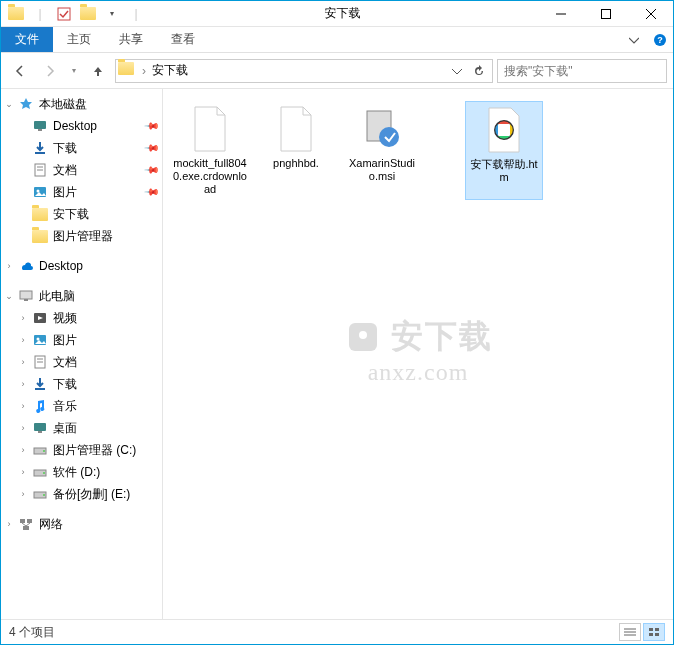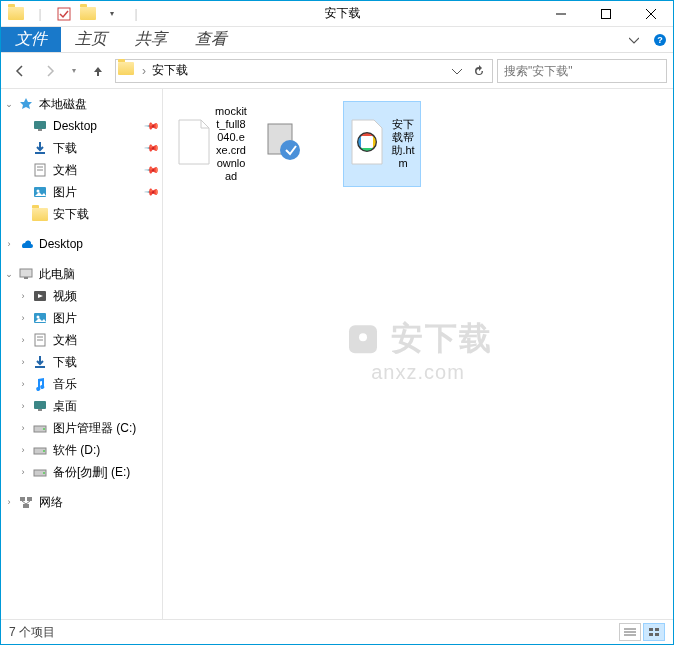--- a/index.html
+++ b/index.html
@@ -6,21 +6,21 @@
 body { background: #fff; width: 674px; height: 645px; overflow: hidden; border: 1px solid #0099d8; display: flex; flex-direction: column; font-size: 12px; }
 
 .title-bar { height: 26px; display: flex; align-items: center; background: #fff; border-bottom: 1px solid #e5e5e5; }
 .title-bar .qat { display: flex; align-items: center; padding-left: 4px; gap: 2px; }
 .title-bar .qat-item { width: 22px; height: 22px; display: flex; align-items: center; justify-content: center; }
 .title-bar .title { flex: 1; text-align: center; color: #000; font-size: 12px; }
 .title-bar .win-controls { display: flex; }
 .title-bar .win-btn { width: 45px; height: 26px; display: flex; align-items: center; justify-content: center; }
 
 .ribbon-tabs { height: 26px; display: flex; align-items: stretch; background: #fff; border-bottom: 1px solid #e1e1e1; position: relative; }
-.ribbon-tabs .tab { padding: 0 14px; display: flex; align-items: center; font-size: 16px; color: #444; font-style: italic; }
+.ribbon-tabs .tab { padding: 0 14px; display: flex; align-items: center; font-size: 12px; color: #444; }
 .ribbon-tabs .tab.file { background: #1979ca; color: #fff; }
 .ribbon-tabs .expand-chevron { margin-left: auto; padding: 0 8px; display: flex; align-items: center; color: #555; }
 .ribbon-tabs .help { width: 26px; display: flex; align-items: center; justify-content: center; color: #0078d7; font-size: 14px; }
 
 .nav-bar { height: 36px; display: flex; align-items: center; padding: 4px 6px; gap: 4px; background: #fff; border-bottom: 1px solid #e5e5e5; }
 .nav-btn { width: 26px; height: 26px; display: flex; align-items: center; justify-content: center; color: #555; border-radius: 2px; }
 .nav-btn.disabled { color: #bbb; }
 .address-bar { flex: 1; height: 24px; border: 1px solid #ccc; display: flex; align-items: center; padding: 0 2px; background: #fff; }
 .address-bar .folder-icon { width: 18px; height: 18px; margin-right: 4px; }
 .address-bar .crumb { padding: 0 4px; }
@@ -32,28 +32,28 @@
 
 .content-area { flex: 1; display: flex; overflow: hidden; border-bottom: 1px solid #e5e5e5; }
 .sidebar { width: 162px; border-right: 1px solid #e5e5e5; overflow-y: auto; padding: 4px 0; }
 .tree-item { display: flex; align-items: center; height: 22px; padding-right: 4px; font-size: 12px; color: #000; white-space: nowrap; }
 .tree-chevron { width: 16px; display: flex; align-items: center; justify-content: center; color: #777; font-size: 9px; }
 .tree-icon { width: 18px; height: 18px; margin-right: 4px; display: flex; align-items: center; justify-content: center; }
 .tree-spacer { display: inline-block; }
 .pin { margin-left: auto; color: #888; font-size: 10px; transform: rotate(45deg); }
 
 .file-pane { flex: 1; padding: 12px 8px; display: flex; flex-wrap: wrap; align-content: flex-start; gap: 4px 8px; position: relative; }
-.file-item { width: 78px; display: flex; align-items: center; padding: 4px 2px; text-align: center; }
-.file-item.selected { background: #cce8ff; border: 1px solid #99d1ff; }
+.file-item { width: 78px; display: flex; flex-direction: column; align-items: center; padding: 4px 2px; text-align: center; }
+.file-item.selected { background: #cce8ff; border: 1px solid #99d1ff; margin-left: 36px; }
 .file-item .file-icon { width: 48px; height: 48px; margin-bottom: 4px; display: flex; align-items: center; justify-content: center; }
 .file-item .file-label { font-size: 11px; line-height: 13px; word-break: break-all; color: #000; }
 
 .watermark { position: absolute; top: 50%; left: 50%; transform: translate(-50%, -55%); color: #ddd; text-align: center; pointer-events: none; z-index: 0; }
 .watermark .wm-top { font-size: 32px; font-weight: bold; letter-spacing: 2px; display: flex; align-items: center; gap: 8px; justify-content: center; }
-.watermark .wm-bottom { font-size: 20px; letter-spacing: 1px; }
+.watermark .wm-bottom { font-size: 24px; letter-spacing: 1px; font-family: Liberation Serif, serif; }
 
 .status-bar { height: 24px; display: flex; align-items: center; padding: 0 8px; font-size: 12px; color: #444; background: #fff; }
 .status-bar .view-btns { margin-left: auto; display: flex; gap: 2px; }
 .status-bar .view-btn { width: 22px; height: 18px; border: 1px solid #ccc; display: flex; align-items: center; justify-content: center; }
 .status-bar .view-btn.active { background: #cce8ff; border-color: #99d1ff; }
 
 .icon-folder { width: 16px; height: 13px; background: linear-gradient(#ffe9a2, #f8d460); border-radius: 1px; position: relative; }
 .icon-folder::before { content: ''; position: absolute; top: -3px; left: 0; width: 7px; height: 3px; background: #f8d460; border-radius: 1px 1px 0 0; }
 </style>
 </head>
@@ -226,20 +226,29 @@
   </div>
       <div class="tree-item">
     <span class="tree-spacer" style="width:14px"></span>
     <span class="tree-chevron"></span>
     <span class="tree-icon">
           <div class="icon-folder"></div>
         </span>
     <span>安下载</span>
 
   </div>
+      <div class="tree-item">
+    <span class="tree-spacer" style="width:14px"></span>
+    <span class="tree-chevron"></span>
+    <span class="tree-icon">
+          <div class="icon-folder"></div>
+        </span>
+    <span>图片管理器</span>
+
+  </div>
       <div style="height:8px"></div>
       <div class="tree-item">
     <span class="tree-spacer" style="width:0px"></span>
     <span class="tree-chevron">›</span>
     <span class="tree-icon">
           <svg width="16" height="16">
             <path d="M4 10 A3 3 0 0 1 7 7 A3 3 0 0 1 13 8 A2 2 0 0 1 13 12 L5 12 A2 2 0 0 1 4 10" fill="#0078d7"></path>
           </svg>
         </span>
     <span>Desktop</span>
@@ -400,44 +409,54 @@
           <svg width="42" height="48">
             <path d="M6 2 L28 2 L36 10 L36 46 L6 46 Z" fill="#fff" stroke="#ccc"></path>
             <path d="M28 2 L28 10 L36 10" fill="none" stroke="#ccc"></path>
           </svg>
         </div>
     <div class="file-label">mockitt_full8040.exe.crdownload</div>
       </div>
       <div class="file-item">
         <div class="file-icon">
           <svg width="42" height="48">
+            <path d="M6 2 L28 2 L36 10 L36 46 L6 46 Z" fill="#fff" stroke="#ccc"></path>
+            <path d="M28 2 L28 10 L36 10" fill="none" stroke="#ccc"></path>
+          </svg>
+        </div>
+    <div class="file-label">pnghhbd.</div>
+      </div>
+      <div class="file-item">
+        <div class="file-icon">
+          <svg width="42" height="48">
             <rect x="6" y="6" width="24" height="30" fill="#ddd" stroke="#888"></rect>
             <circle cx="28" cy="32" r="10" fill="#4a90d9"></circle>
             <path d="M24 32 L28 36 L34 28" stroke="#fff" stroke-width="2" fill="none"></path>
           </svg>
         </div>
+    <div class="file-label">XamarinStudio.msi</div>
       </div>
       <div class="file-item selected">
         <div class="file-icon">
           <svg width="42" height="48">
             <path d="M6 2 L28 2 L36 10 L36 46 L6 46 Z" fill="#fff" stroke="#ccc"></path>
             <circle cx="21" cy="24" r="9" fill="none" stroke="#333" stroke-width="2"></circle>
             <path d="M15 18 A8 8 0 0 1 27 18" fill="#e74c3c"></path>
             <path d="M27 18 A8 8 0 0 1 27 30" fill="#f1c40f"></path>
             <path d="M27 30 A8 8 0 0 1 15 30" fill="#2ecc71"></path>
             <path d="M15 30 A8 8 0 0 1 15 18" fill="#3498db"></path>
           </svg>
         </div>
     <div class="file-label">安下载帮助.htm</div>
       </div>
     </div>
 </div>
 
 <div class="status-bar">
-  <span>7 个项目</span>
+  <span>4 个项目</span>
   <div class="view-btns">
     <div class="view-btn">
         <svg width="12" height="10">
           <line x1="0" y1="2" x2="12" y2="2" stroke="#666"></line>
           <line x1="0" y1="5" x2="12" y2="5" stroke="#666"></line>
           <line x1="0" y1="8" x2="12" y2="8" stroke="#666"></line>
         </svg>
       </div>
     <div class="view-btn active">
         <svg width="12" height="10">

